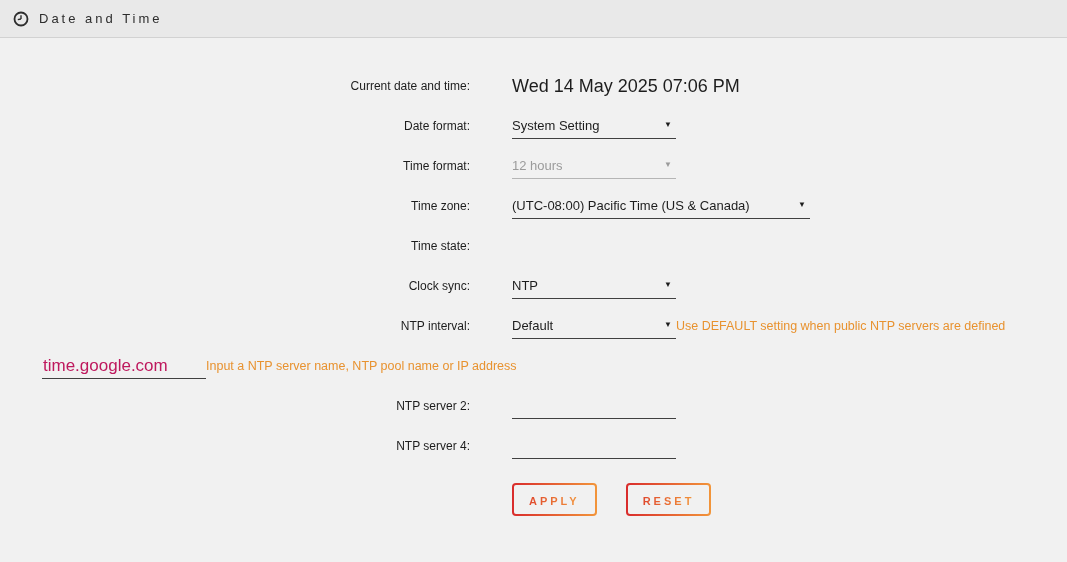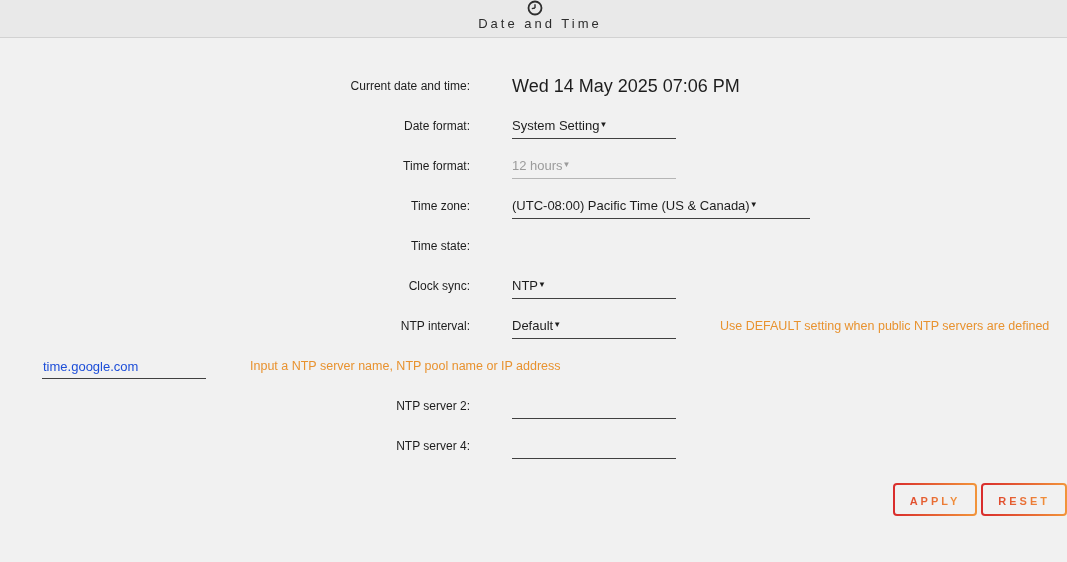--- a/index.html
+++ b/index.html
@@ -10,21 +10,20 @@
     overflow: hidden;
   }
   
   .header {
     height: 38px;
     background: #e9e9e9;
     border-bottom: 1px solid #d2d2d2;
     display: flex;
     align-items: center;
     padding-left: 13px;
-    flex-direction: column;
   }
   .header .clock-icon { width: 16px; height: 16px; margin-right: 10px; display: block; }
   .header .title {
     font-size: 13px;
     letter-spacing: 3px;
     color: #2d2d2d;
   }
   
   .form { padding-top: 33px; }
   .row {
@@ -45,55 +44,54 @@
   .static-value {
     font-size: 18px;
     color: #1d1d1d;
     line-height: 16px;
   }
   .sel {
     width: 164px;
     height: 21px;
     border-bottom: 1px solid #404040;
     display: flex;
+    justify-content: space-between;
     align-items: flex-start;
     cursor: pointer;
   }
   .sel.wide { width: 298px; }
   .sel .sel-text { font-size: 13px; color: #1d1d1d; line-height: 16px; }
   .sel .arrow { font-size: 8px; color: #1d1d1d; line-height: 14px; padding-right: 4px; }
   .sel.disabled { border-bottom-color: #b5b5b5; cursor: default; }
   .sel.disabled .sel-text, .sel.disabled .arrow { color: #9b9b9b; }
   .txt-input {
     width: 164px;
     height: 21px;
     background: transparent;
     border: none;
     border-bottom: 1px solid #404040;
     font-family: "Liberation Sans", "DejaVu Sans", sans-serif;
-    font-size: 13px;
-    color: #1d4ed8;
+    font-size: 17px;
+    color: #be185d;
     padding: 0 1px 4px 1px;
     border-radius: 0;
     outline: none;
   }
   .hint {
-    margin-left: 44px;
     font-size: 12.5px;
     color: #e8922f;
     line-height: 16px;
     white-space: nowrap;
   }
   
   .btn-row {
     margin-left: 512px;
     margin-top: 12px;
     display: flex;
-    gap: 4px;
-    justify-content: flex-end;
+    gap: 29px;
   }
   .btn {
     background: linear-gradient(90deg, #d92c2c, #f2953a);
     padding: 2px;
     border-radius: 4px;
     cursor: pointer;
     display: inline-block;
   }
   .btn-inner {
     background: #f1f1f1;

